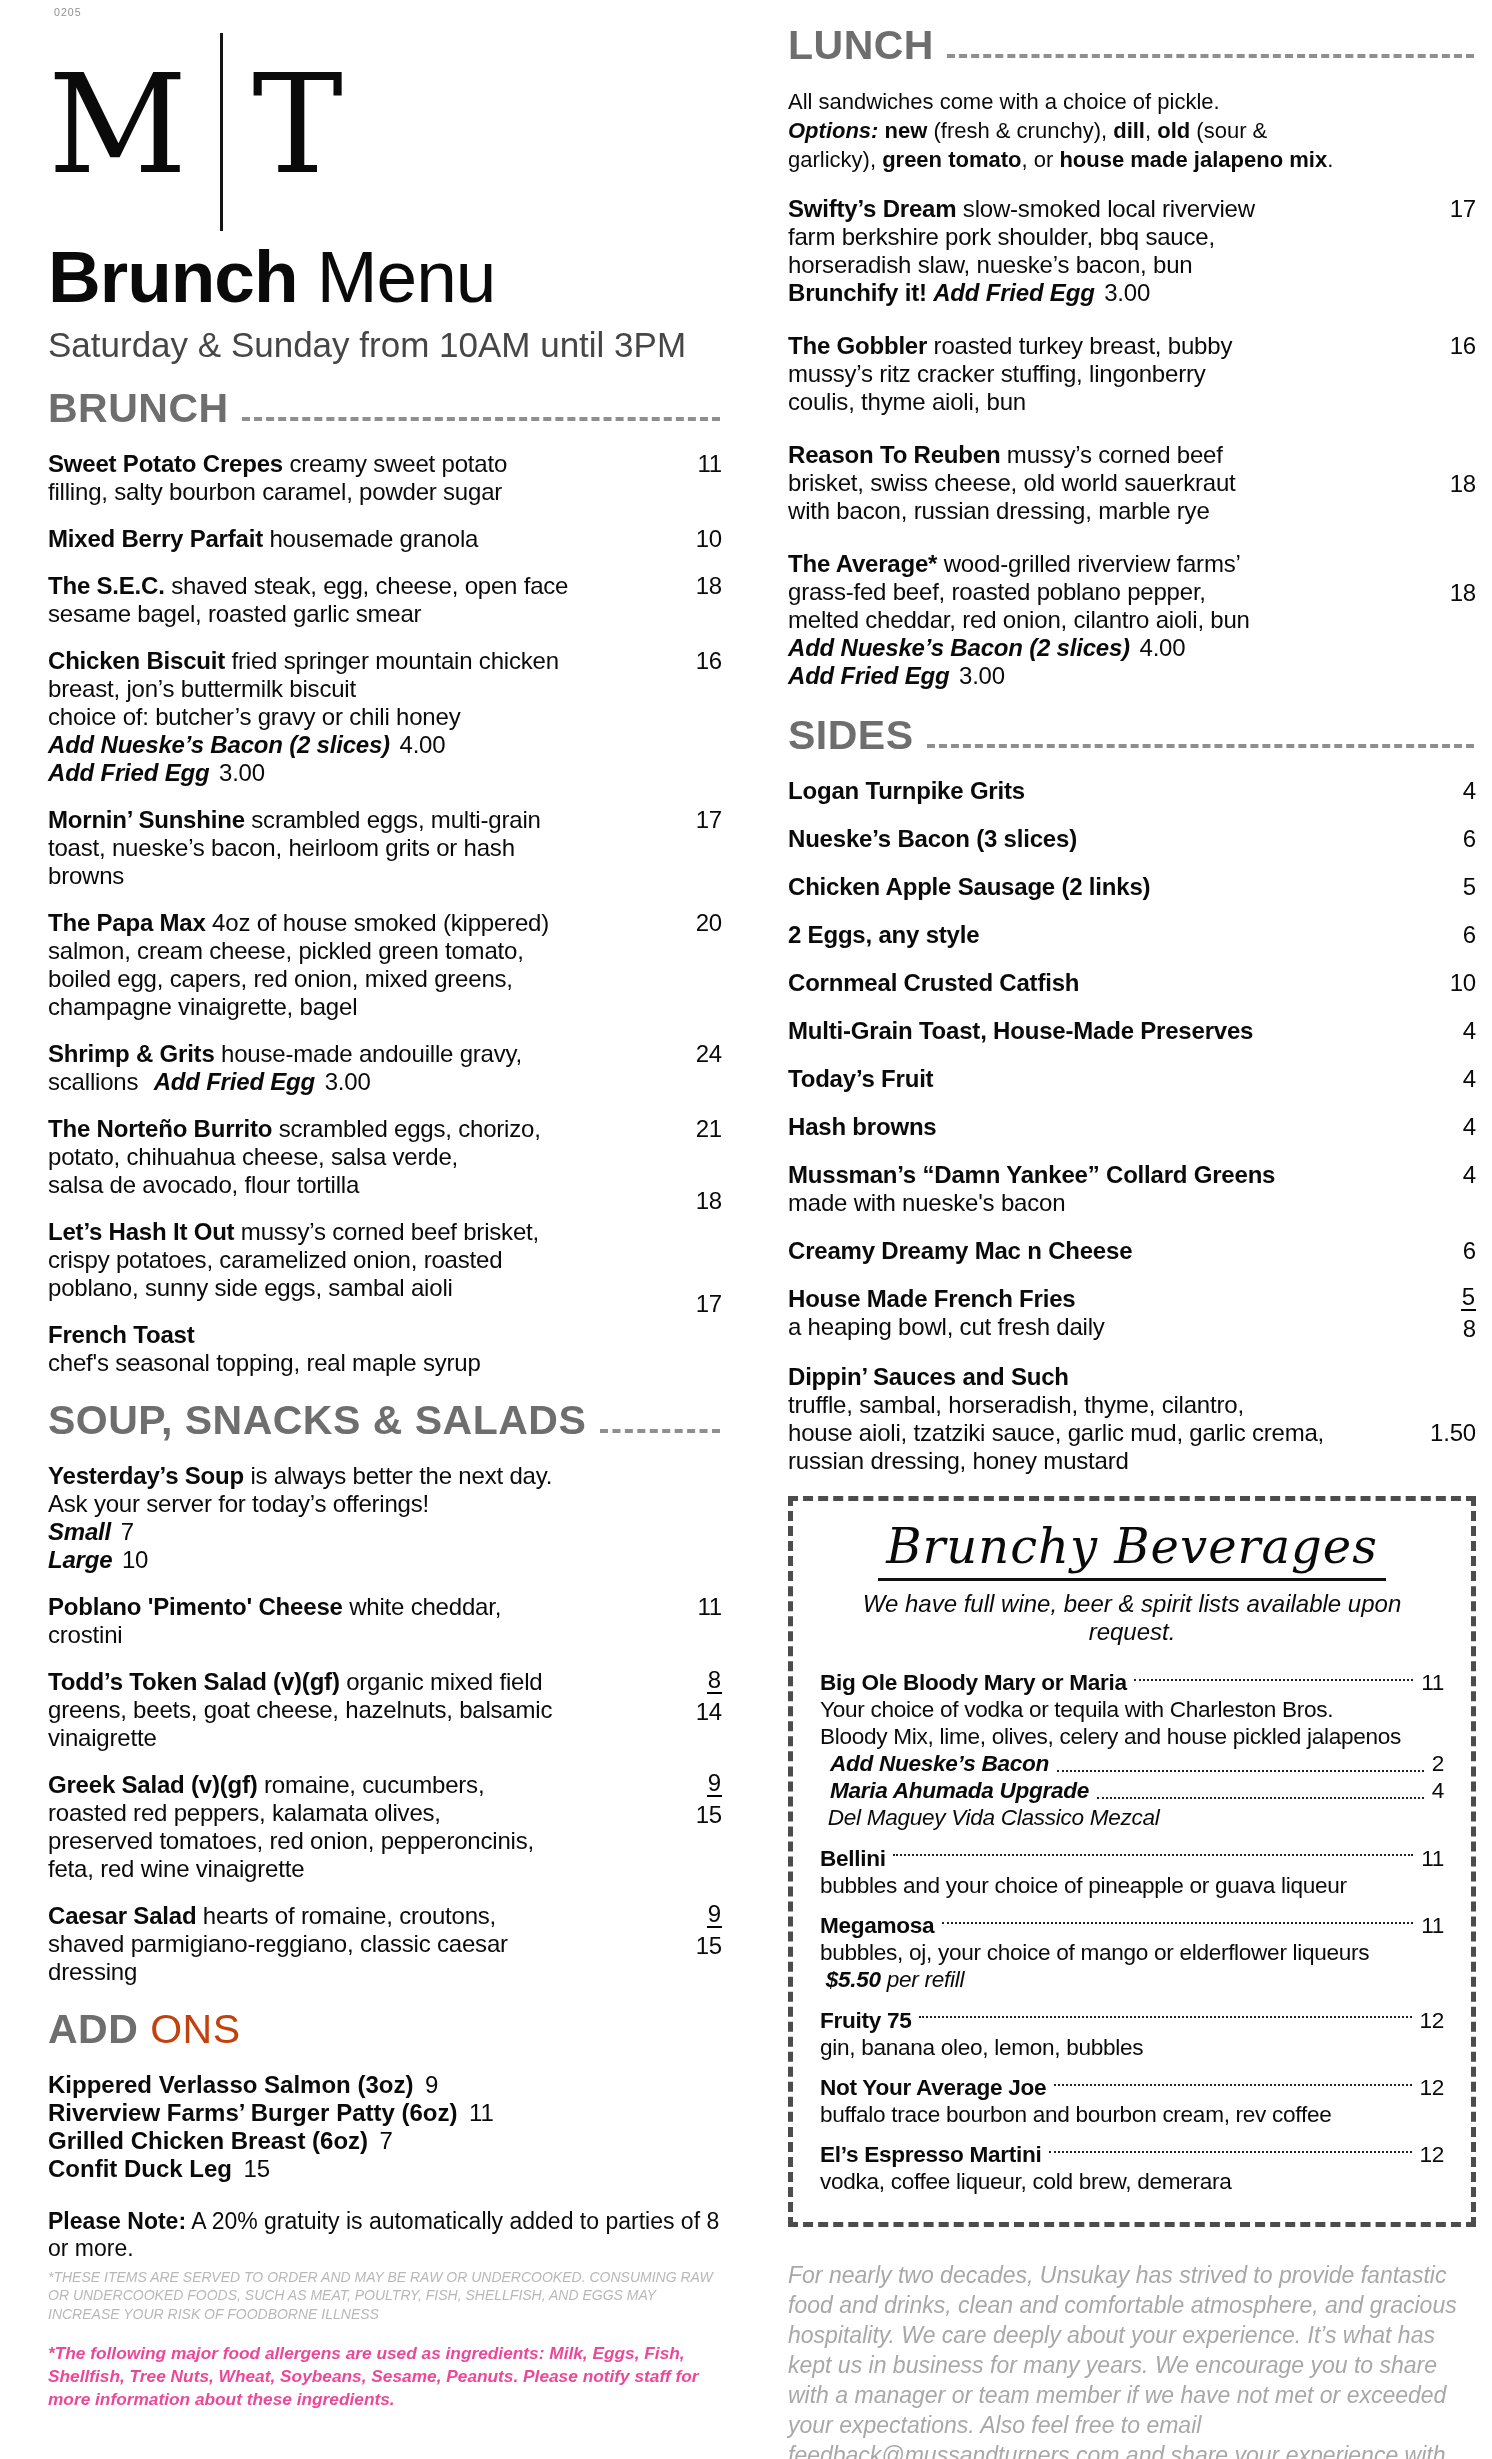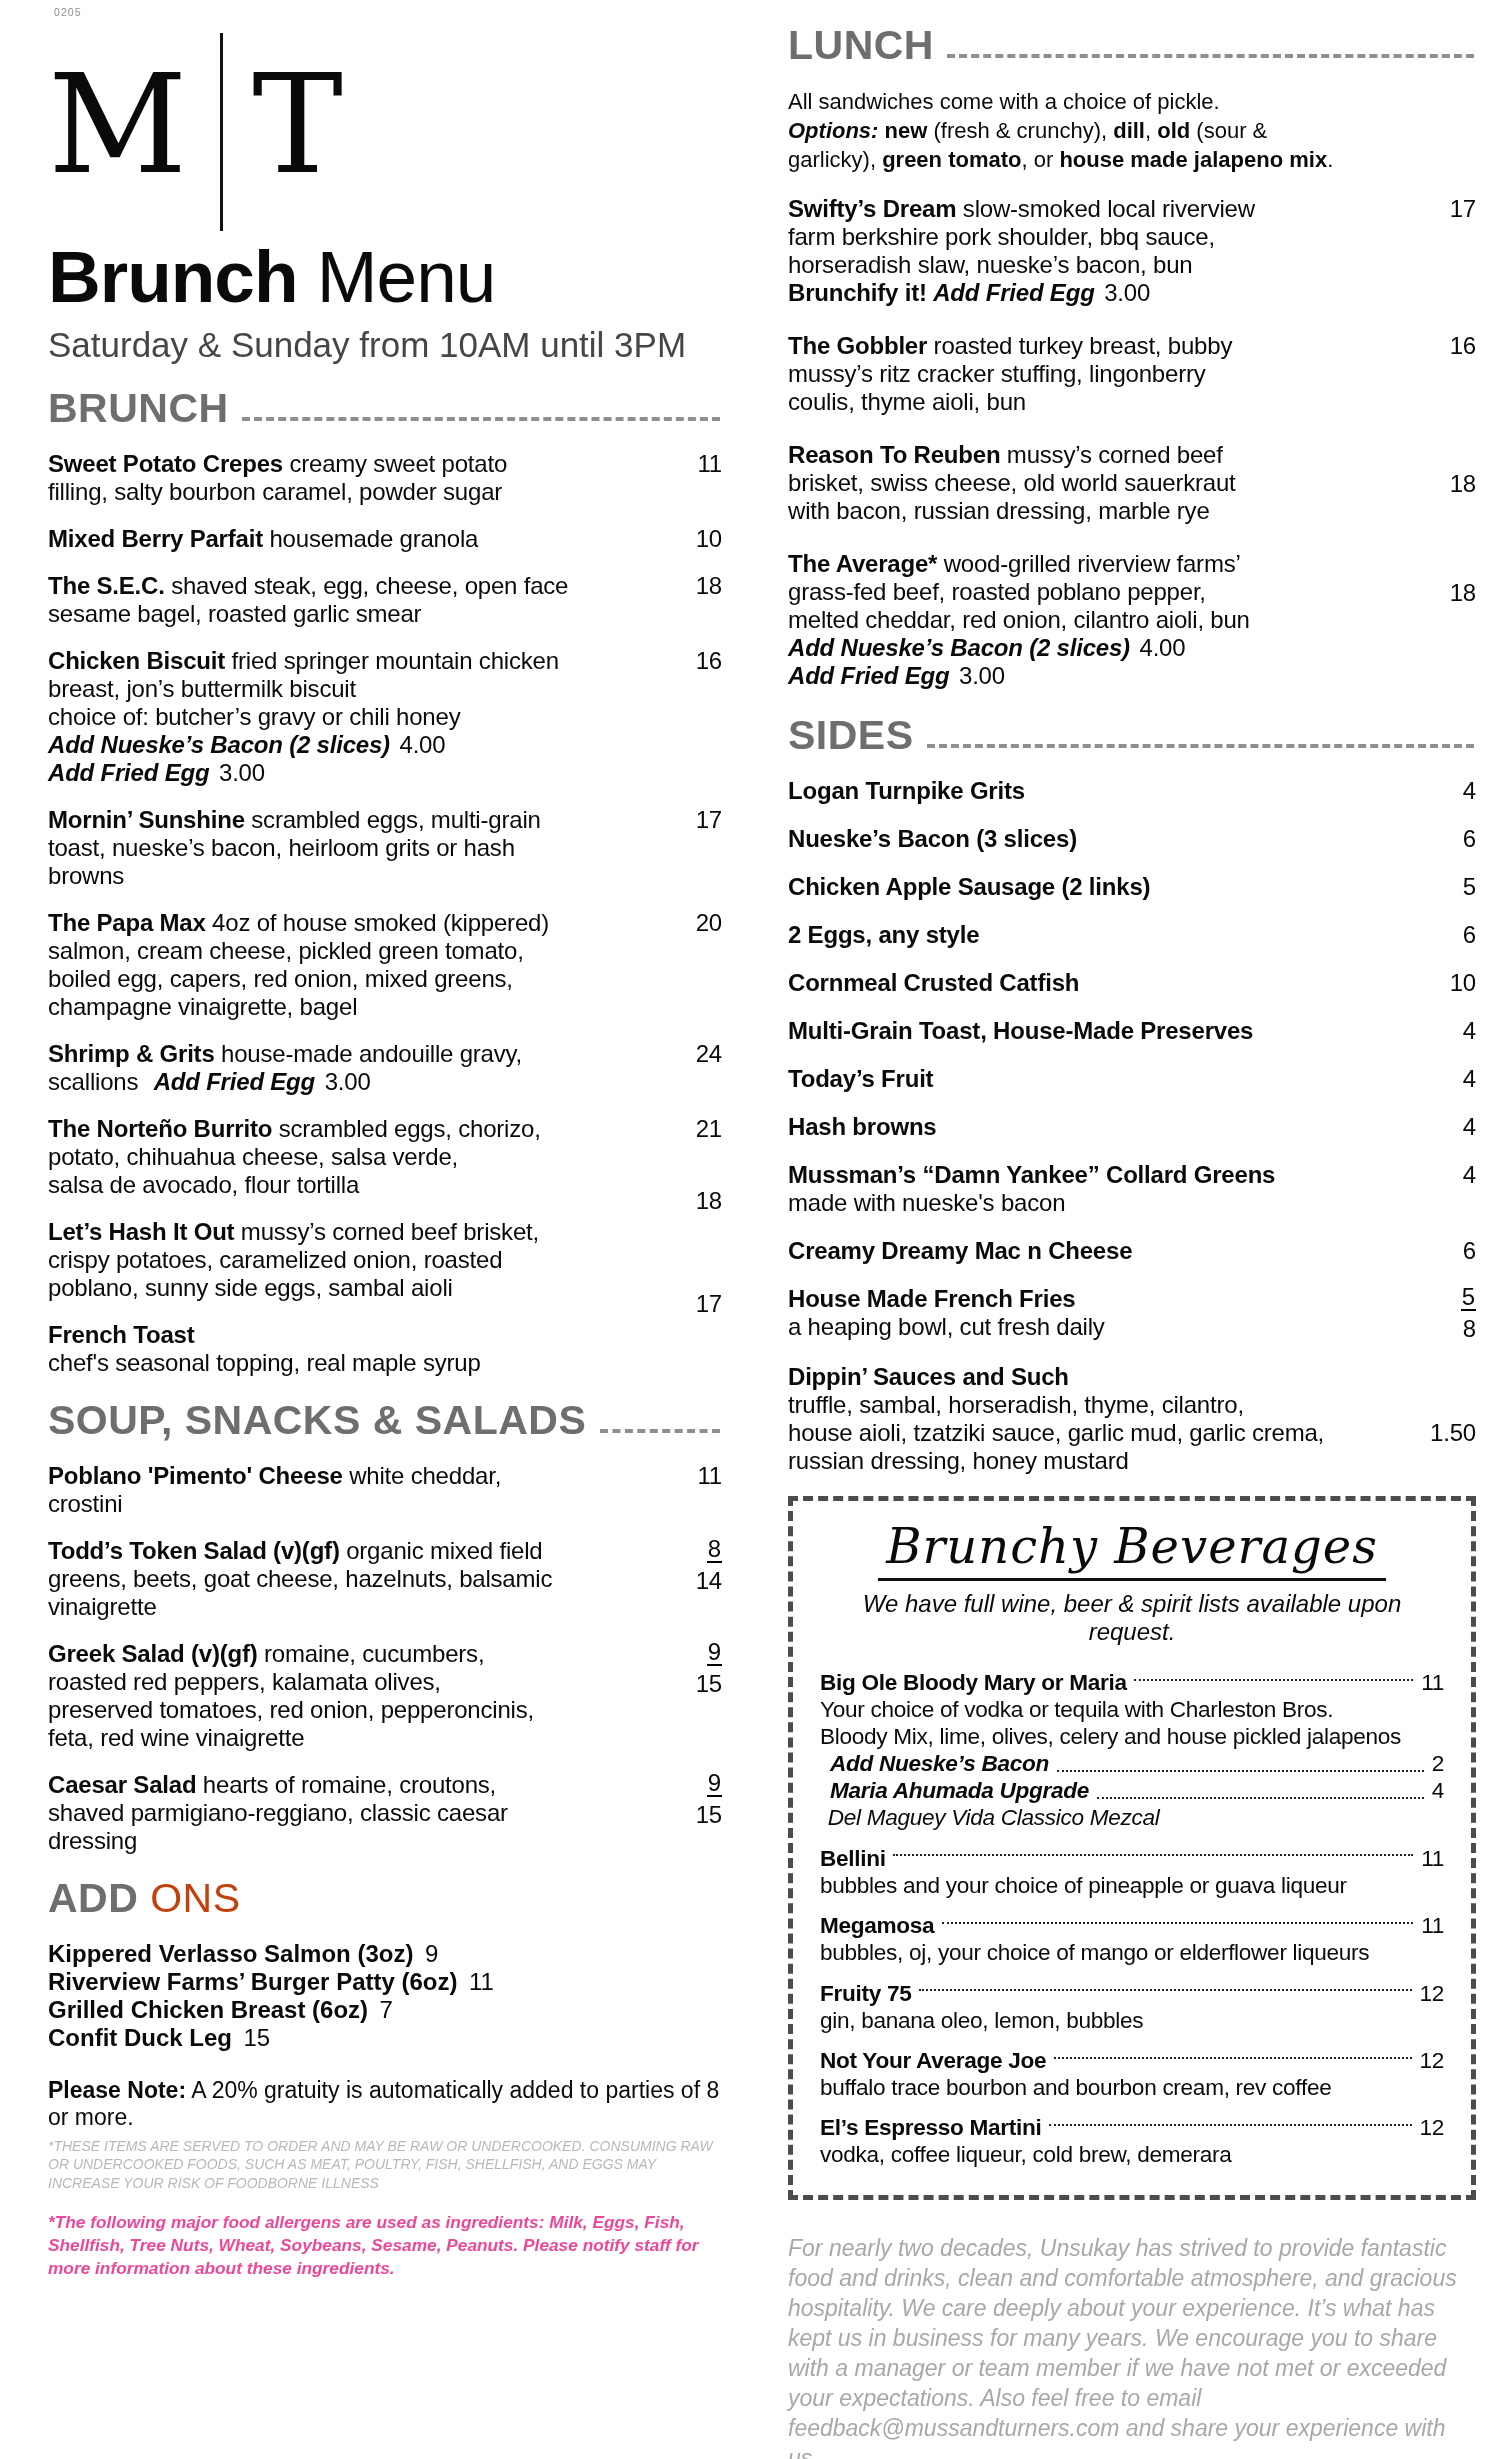--- a/index.html
+++ b/index.html
@@ -186,20 +186,25 @@
       </div>
     </div>
 
   <div class="sec-head">
     <span class="sec-title">SOUP, SNACKS &amp; SALADS</span>
     <span class="sec-dash"></span>
   </div>
 
   <div>
 
+  <div class="mi">
+        <div class="mi-text"><span class="mi-name">Yesterday’s Soup</span><span class="mi-desc"> is always better the next day.
+Ask your server for today’s offerings!</span><span class="mi-extras"><span class="extra"><span class="x-label">Small</span><span class="x-price">7</span></span><span class="extra"><span class="x-label">Large</span><span class="x-price">10</span></span></span></div>
+        <div class="mi-price"></div>
+      </div>
       <div class="mi">
         <div class="mi-text"><span class="mi-name">Poblano 'Pimento' Cheese</span><span class="mi-desc">  white cheddar,
 crostini</span></div>
         <div class="mi-price">
           <span class="p1">11</span>
         </div>
       </div>
       <div class="mi">
         <div class="mi-text"><span class="mi-name">Todd’s Token Salad (v)(gf)</span><span class="mi-desc">  organic mixed field
 greens, beets, goat cheese, hazelnuts, balsamic
@@ -421,20 +426,21 @@
 
         </div>
         <div class="bev">
           <div class="bev-head">
             <span class="bev-name">Megamosa</span>
             <span class="bev-leader"></span>
             <span class="bev-price">11</span>
           </div>
           <div class="bev-desc"> bubbles, oj, your choice of mango or elderflower liqueurs</div>
 
+          <div class="bev-refill"><span class="refill-b">$5.50</span><span class="refill-i"> per refill</span></div>
 
         </div>
         <div class="bev">
           <div class="bev-head">
             <span class="bev-name">Fruity 75</span>
             <span class="bev-leader"></span>
             <span class="bev-price">12</span>
           </div>
           <div class="bev-desc">gin, banana oleo, lemon, bubbles</div>
 

